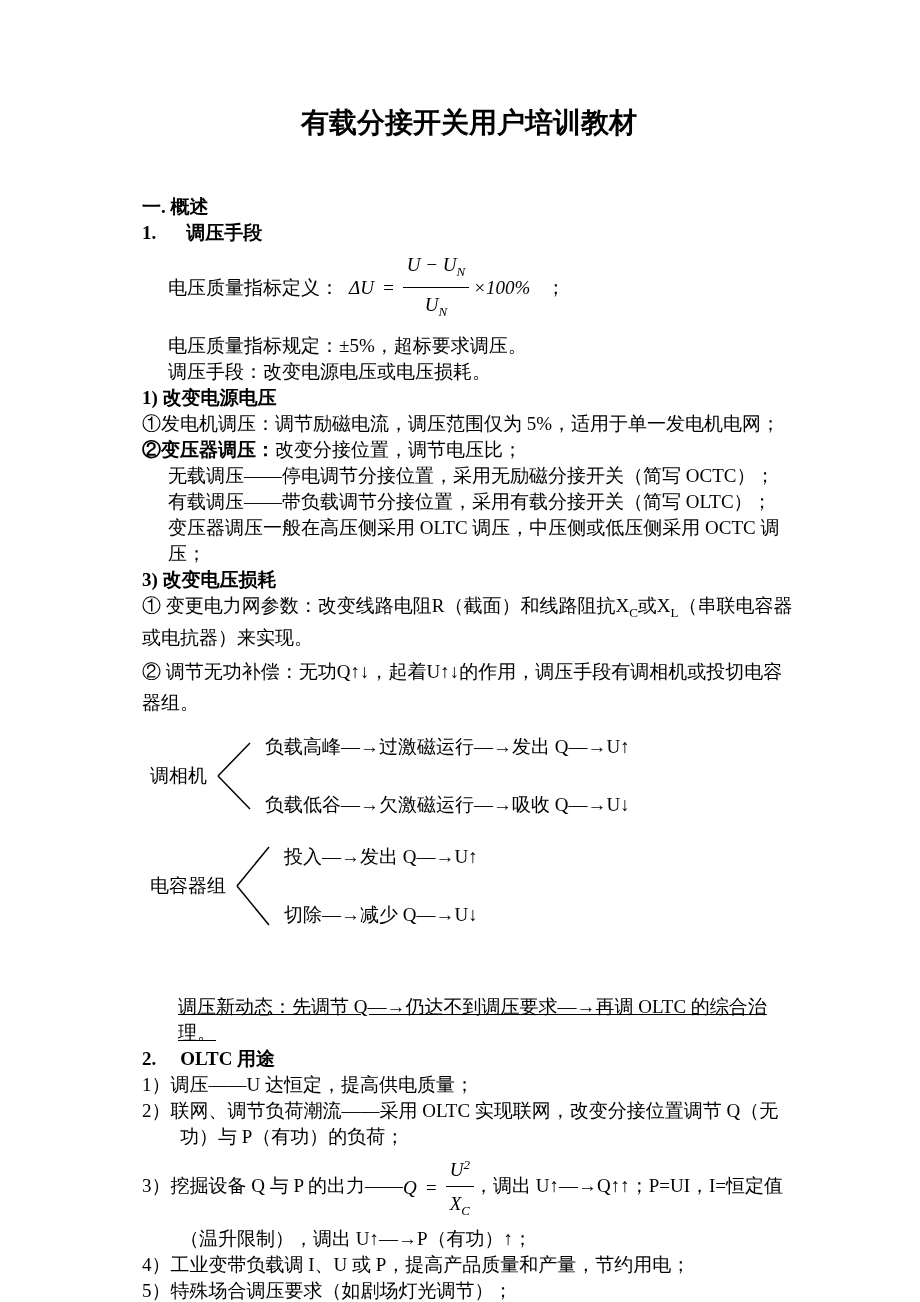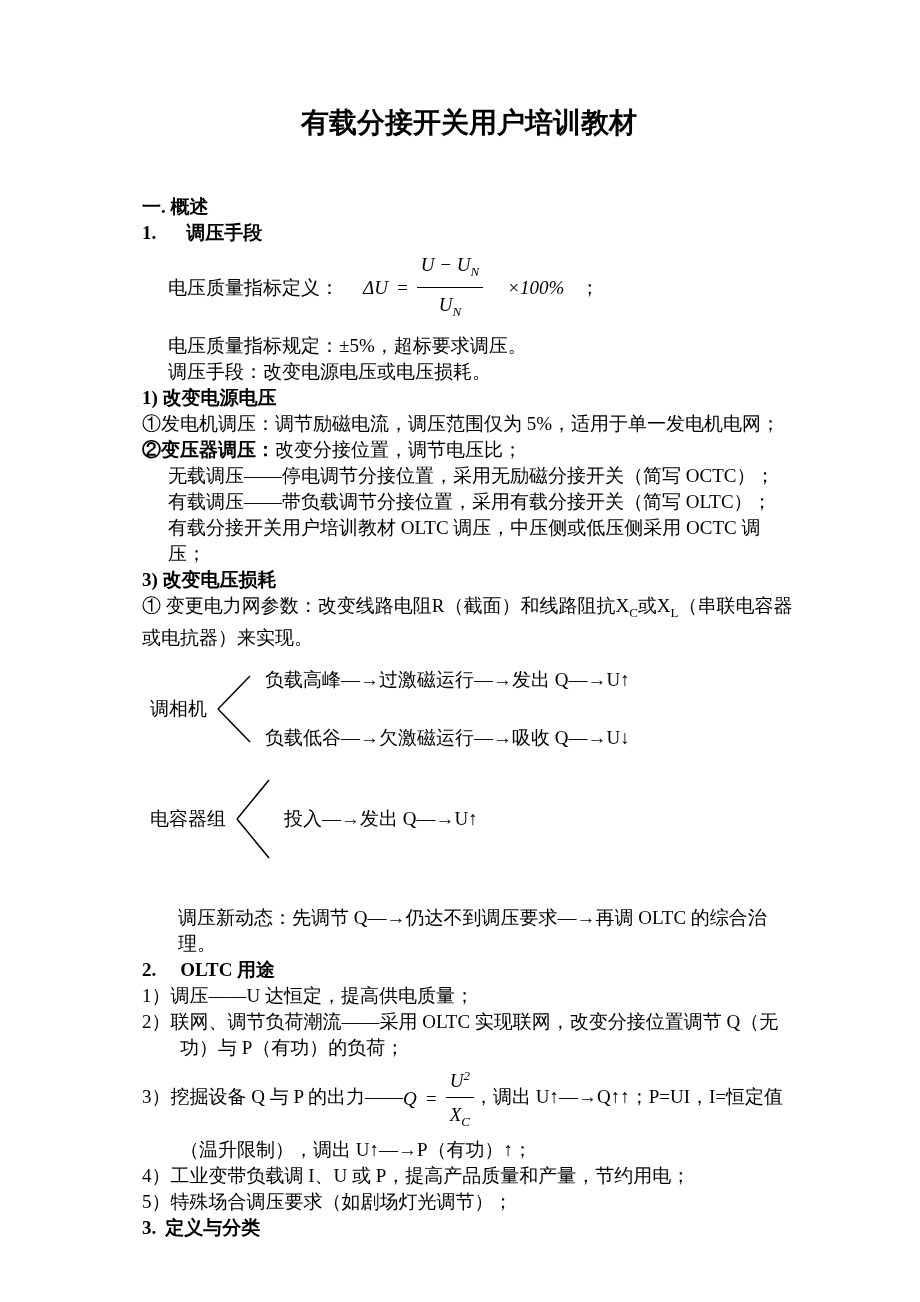--- a/index.html
+++ b/index.html
@@ -32,22 +32,22 @@
   .hgap-sm   { margin-left: 9px; }
 
   .formula-line {
     display: flex;
     align-items: center;
     margin: 4px 0 6px 26px;
     min-height: 52px;
   }
   .it { font-style: italic; }
   .eq { margin: 0 8px; font-style: italic; }
-  .lhs { margin-left: 24px; font-style: italic; }
-  .times { margin-left: 24px; font-style: italic; }
+  .lhs { margin-left: 10px; font-style: italic; }
+  .times { margin-left: 4px; font-style: italic; }
   .f-end { margin-left: 16px; font-style: normal; }
 
   .frac {
     display: inline-flex;
     flex-direction: column;
     text-align: center;
     vertical-align: middle;
     font-style: italic;
   }
   .frac .num {
@@ -65,21 +65,21 @@
 
   .diagram { display: flex; align-items: center; }
   .diagram-1 { margin-top: 16px; }
   .diagram-2 { margin-top: 24px; }
   .diag-label { margin-left: 8px; white-space: nowrap; }
   .brace { margin: 0 12px 0 8px; flex: 0 0 auto; }
   .branches p { margin: 0; white-space: nowrap; }
   .branches.tight p + p { margin-top: 32px; font-family: Liberation Serif, serif; }
   .branches.wide  p + p { margin-top: 32px; }
 
-  .trend-line { margin-top: 42px; margin-left: 36px; }
+  .trend-line { margin-top: 64px; margin-left: 36px; text-decoration: underline; }
 
   .inline-math { display: inline-flex; align-items: center; vertical-align: middle; text-indent: 0; }
 </style>
 </head>
 <body>
 
 <div class="page">
 
   <h1 class="title">有载分接开关用户培训教材</h1>
 
@@ -107,28 +107,29 @@
   <p class="bold">1) 改变电源电压</p>
 
   <p>①发电机调压：调节励磁电流，调压范围仅为 5%，适用于单一发电机电网；</p>
 
   <p>
     <span class="bold">②变压器调压：</span><span>改变分接位置，调节电压比；</span>
   </p>
 
   <p class="indent1">无载调压——停电调节分接位置，采用无励磁分接开关（简写 OCTC）；</p>
   <p class="indent1">有载调压——带负载调节分接位置，采用有载分接开关（简写 OLTC）；</p>
-  <p class="indent1">有载分接开关用户培训教材 OLTC 调压，中压侧或低压侧采用 OCTC 调压；</p>
+  <p class="indent1">变压器调压一般在高压侧采用 OLTC 调压，中压侧或低压侧采用 OCTC 调压；</p>
 
   <p class="bold">3) 改变电压损耗</p>
 
   <p>
     <span>① 变更电力网参数：改变线路电阻R（截面）和线路阻抗X</span><sub>C</sub><span>或X</span><sub>L</sub><span>（串联电容器或电抗器）来实现。</span>
   </p>
 
+  <p class="loose">② 调节无功补偿：无功Q↑↓，起着U↑↓的作用，调压手段有调相机或投切电容器组。</p>
 
   <div class="diagram diagram-1">
     <span class="diag-label">调相机</span>
     <svg class="brace" width="38" height="74" viewBox="0 0 38 74">
       <line x1="3" y1="37" x2="35" y2="4" stroke="#000000" stroke-width="1.5"></line>
       <line x1="3" y1="37" x2="35" y2="70" stroke="#000000" stroke-width="1.5"></line>
     </svg>
     <div class="branches tight">
       <p>负载高峰—→过激磁运行—→发出 Q—→U↑</p>
       <p>负载低谷—→欠激磁运行—→吸收 Q—→U↓</p>
@@ -136,20 +137,21 @@
   </div>
 
   <div class="diagram diagram-2">
     <span class="diag-label">电容器组</span>
     <svg class="brace" width="38" height="88" viewBox="0 0 38 88">
       <line x1="3" y1="44" x2="35" y2="5" stroke="#000000" stroke-width="1.5"></line>
       <line x1="3" y1="44" x2="35" y2="83" stroke="#000000" stroke-width="1.5"></line>
     </svg>
     <div class="branches wide">
       <p>投入—→发出 Q—→U↑</p>
+      <p>切除—→减少 Q—→U↓</p>
     </div>
   </div>
 
   <p class="trend-line">调压新动态：先调节 Q—→仍达不到调压要求—→再调 OLTC 的综合治理。</p>
 
   <p class="bold">
     <span>2.</span><span class="hgap-mid">OLTC 用途</span>
   </p>
 
   <p>1）调压——U 达恒定，提高供电质量；</p>

